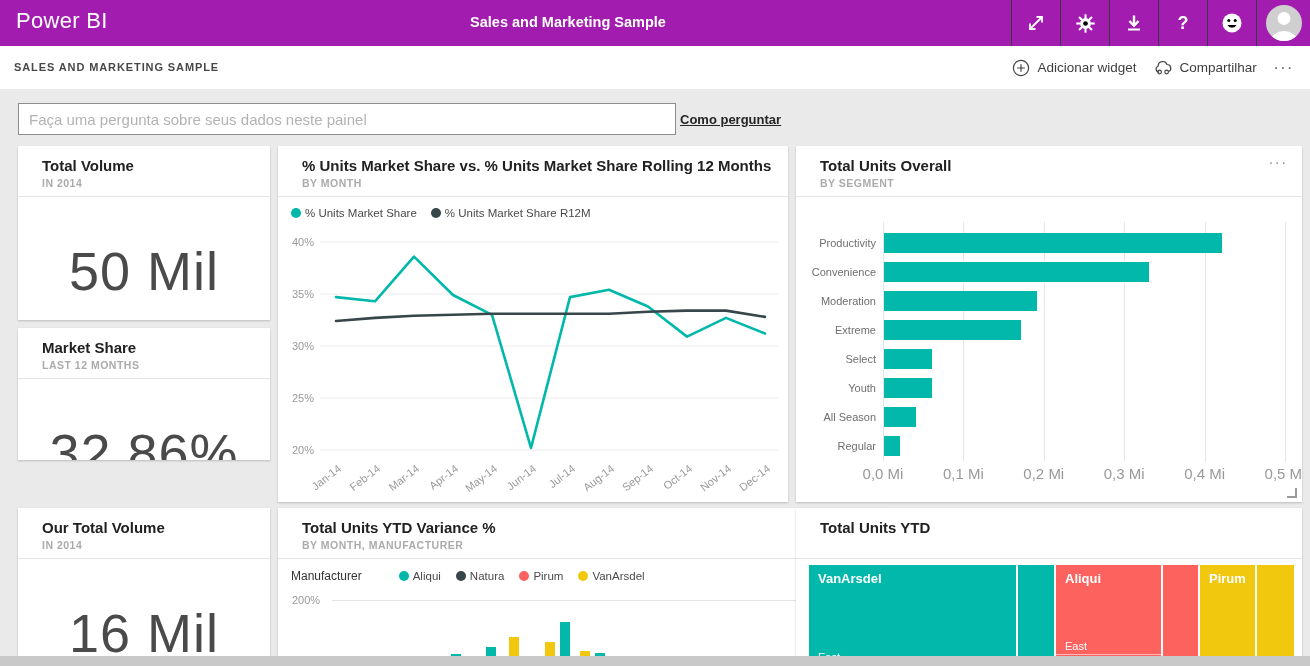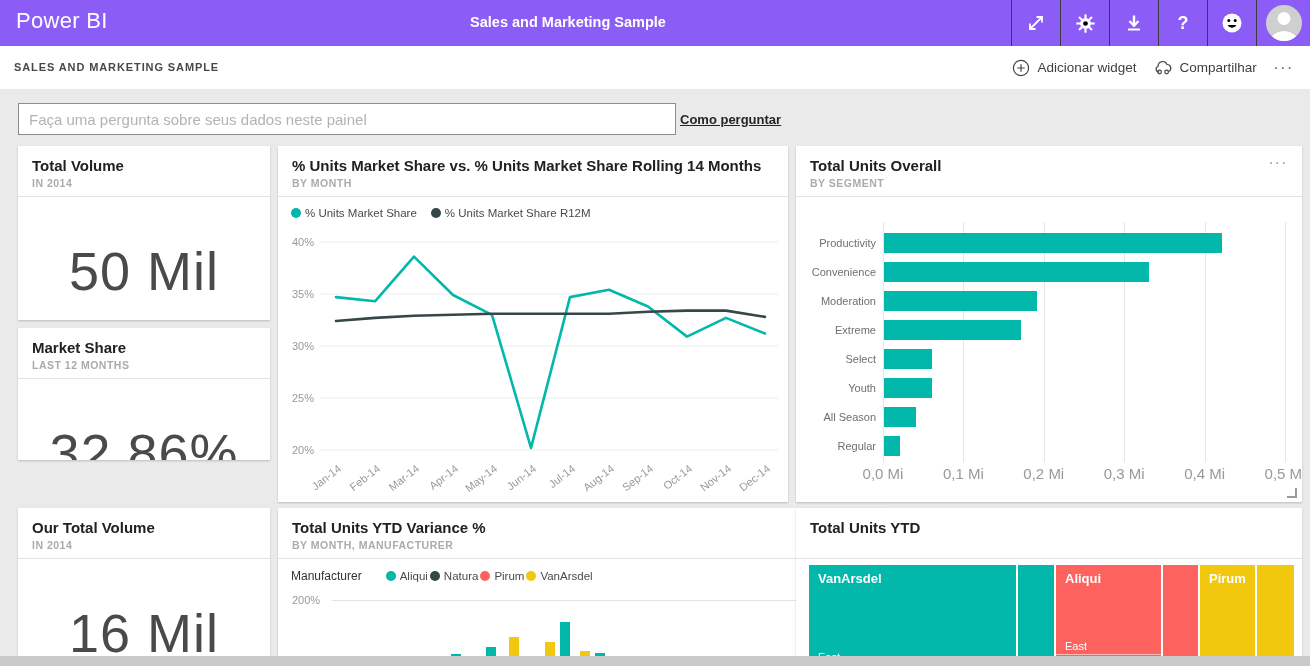--- a/index.html
+++ b/index.html
@@ -1,18 +1,18 @@
 <!DOCTYPE html>
 <html><head>
 <meta charset="utf-8">
 <style>
   html,body{margin:0;padding:0;width:1310px;height:666px;overflow:hidden;
     font-family:"Liberation Sans","DejaVu Sans",sans-serif;background:#EAEAEA;position:relative}
   
-  .topbar{position:absolute;left:0;top:0;width:1310px;height:46px;background:#8b5cf6;color:#fff;z-index:10}
+  .topbar{position:absolute;left:0;top:0;width:1310px;height:46px;background:#a21caf;color:#fff;z-index:10}
   .logo{position:absolute;left:16px;top:8px;font-size:22px;font-weight:300;letter-spacing:.3px;color:#fff;cursor:pointer}
   .tb-title{position:absolute;left:568px;top:14px;transform:translateX(-50%);font-size:14.5px;font-weight:600;color:#fff;white-space:nowrap}
   .tb-icons{position:absolute;right:0;top:0;height:46px;display:flex}
   .tb-cell{width:48px;height:46px;display:flex;align-items:center;justify-content:center;border-left:1px solid #3a3a3a;cursor:pointer}
   .tb-cell.avatar-cell{width:53px}
   .qmark{font-size:18px;font-weight:700;color:#fff}
   .avatar{width:36px;height:36px;border-radius:50%;background:#cfcfcf;position:relative;overflow:hidden}
   .avatar .head{position:absolute;left:50%;top:7px;transform:translateX(-50%);width:13px;height:13px;border-radius:50%;background:#fff}
   .avatar .body{position:absolute;left:50%;bottom:-8px;transform:translateX(-50%);width:26px;height:18px;border-radius:50%;background:#fff}
   
@@ -28,21 +28,21 @@
   .qna-link{position:absolute;left:680px;top:112px;font-size:13px;font-weight:600;color:#252525;text-decoration:underline;cursor:pointer}
   
   .tile{position:absolute;background:#fff;box-shadow:0 1px 2px rgba(0,0,0,.2);overflow:hidden;cursor:pointer}
   #tile-tv{left:18px;top:146px;width:252px;height:174px}
   #tile-ms{left:18px;top:328px;width:252px;height:132px}
   #tile-otv{left:18px;top:508px;width:252px;height:158px}
   #tile-line{left:278px;top:146px;width:510px;height:356px}
   #tile-bar{left:796px;top:146px;width:506px;height:356px}
   #tile-var{left:278px;top:508px;width:608px;height:158px}
   #tile-tm{left:796px;top:508px;width:506px;height:158px}
-  .tile-head{padding:11px 14px 0 14px;height:39px;border-bottom:1px solid #e4e4e4}
+  .tile-head{padding:11px 14px 0 24px;height:39px;border-bottom:1px solid #e4e4e4}
   .tile-title{font-size:15px;font-weight:600;color:#212121;white-space:nowrap}
   .tile-sub{font-size:10.5px;font-weight:700;letter-spacing:.5px;color:#ababab;margin-top:3px}
   .tile-menu{position:absolute;right:14px;top:4px;font-size:16px;letter-spacing:2px;color:#9a9a9a;cursor:pointer}
   .kpi{height:124px;display:flex;align-items:center;justify-content:center;padding-top:12px;
     font-size:54px;font-weight:300;color:#4a4a4a;letter-spacing:1px}
   
   .line-legend{position:absolute;left:13px;top:61px;display:flex;gap:14px;font-size:11.5px;color:#4a4a4a;align-items:center}
   .lg-item{display:flex;align-items:center;gap:4px}
   .dot{width:10px;height:10px;border-radius:50%;display:inline-block}
   .line-host{position:absolute;left:6px;top:88px}
@@ -50,21 +50,21 @@
   
   .bar-host{position:absolute;left:12px;top:80px;right:6px;bottom:0}
   .brow{position:absolute;left:0;width:100%;height:29px;display:flex;align-items:center}
   .bcat{width:68px;text-align:right;padding-right:8px;font-size:11px;color:#6f6f6f;flex:none}
   .bbar{height:20px;flex:none}
   .vgrid{position:absolute;top:-4px;height:240px;width:1px;background:#e6e6e6}
   .xtick{position:absolute;top:239px;width:60px;text-align:center;font-size:15px;color:#999}
   .resize-handle{position:absolute;right:5px;bottom:4px;width:8px;height:8px;
     border-right:2px solid #9a9a9a;border-bottom:2px solid #9a9a9a;cursor:nwse-resize}
   
-  .var-legend{position:absolute;left:13px;top:61px;display:flex;gap:2px;align-items:center;font-size:11.5px;color:#4a4a4a}
+  .var-legend{position:absolute;left:13px;top:61px;display:flex;gap:15px;align-items:center;font-size:11.5px;color:#4a4a4a}
   .var-legend .lbl{font-size:12px;color:#333;margin-right:22px}
   .ytick-label{position:absolute;left:14px;top:86px;font-size:11px;color:#999}
   .hgrid{position:absolute;left:54px;right:10px;top:92px;height:1px;background:#e3e3e3}
   .vbar{position:absolute;bottom:0;width:10px}
   
   .tm-host{position:absolute;left:13px;top:57px;right:4px;bottom:0;display:flex;gap:2px}
   .tm{position:relative;height:101px;flex:none}
   .tm-name{display:block;margin:6px 0 0 9px;font-size:13px;font-weight:600;color:#fff}
   .tm-sub{position:absolute;left:9px;font-size:11px;color:#fff}
   .tm-line{position:absolute;left:0;right:0;height:1px;background:rgba(255,255,255,.55)}
@@ -172,21 +172,21 @@
 <div class="tile" id="tile-otv">
   <div class="tile-head">
     <div class="tile-title">Our Total Volume</div>
     <div class="tile-sub">IN 2014</div>
   </div>
   <div class="kpi">16 Mil</div>
 </div>
 
 <div class="tile" id="tile-line">
   <div class="tile-head">
-    <div class="tile-title">% Units Market Share vs. % Units Market Share Rolling 14 Months</div>
+    <div class="tile-title">% Units Market Share vs. % Units Market Share Rolling 12 Months</div>
     <div class="tile-sub">BY MONTH</div>
   </div>
   <div class="line-legend">
       <span class="lg-item">
       <span class="dot" style="background:#01B8AA"></span>% Units Market Share</span>
       <span class="lg-item">
       <span class="dot" style="background:#374649"></span>% Units Market Share R12M</span>
     </div>
   <div class="line-host"><svg width="500" height="262">
         <line x1="36" y1="216" x2="494" y2="216" stroke="#ececec"></line>

